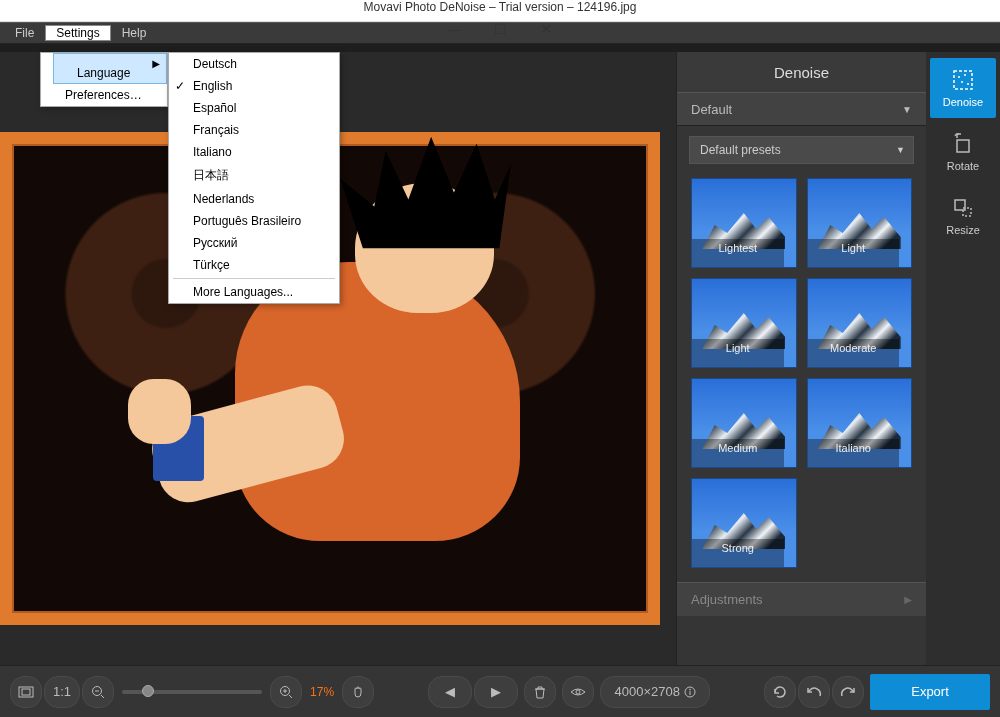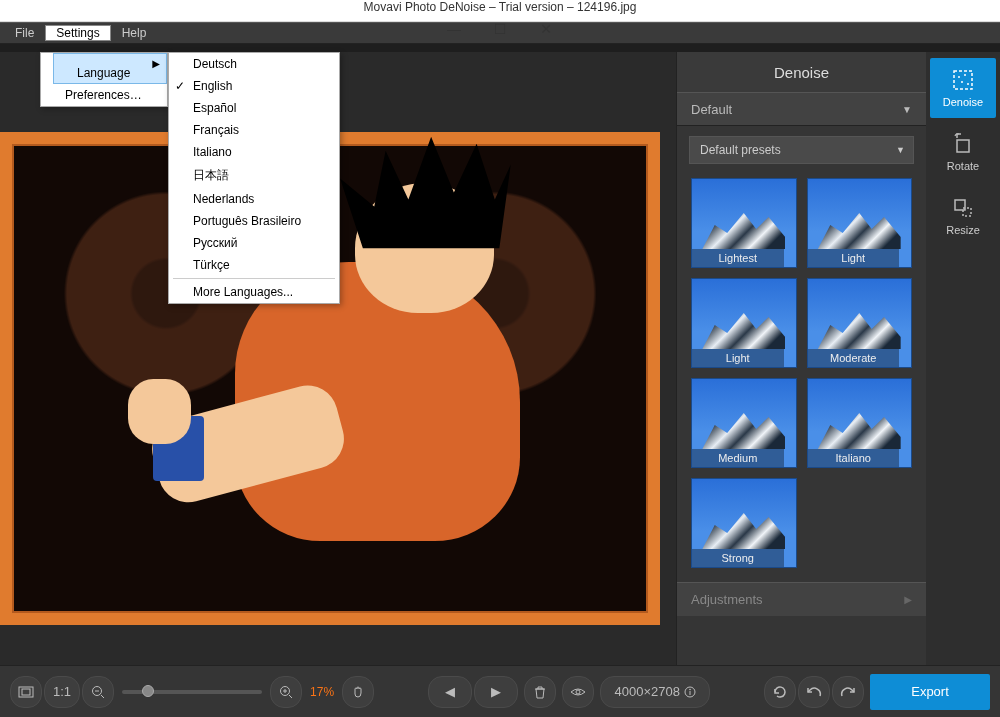--- a/index.html
+++ b/index.html
@@ -34,21 +34,21 @@
 
 .right-panel { width: 250px; background: #353535; display: flex; flex-direction: column; border-left: 1px solid #222; }
 .panel-title { height: 40px; display: flex; align-items: center; justify-content: center; color: #ddd; font-size: 15px; background: #3a3a3a; }
 .presets-header { height: 34px; background: #424242; color: #bbb; font-size: 13px; display: flex; align-items: center; padding: 0 14px; border-top: 1px solid #555; border-bottom: 1px solid #222; position: relative; }
 .presets-header .tri { position: absolute; right: 14px; font-size: 10px; }
 .preset-select { margin: 10px 12px; height: 28px; background: #4a4a4a; border: 1px solid #555; color: #ccc; font-size: 12px; display: flex; align-items: center; padding: 0 10px; position: relative; }
 .preset-select .tri { position: absolute; right: 8px; font-size: 9px; }
 .preset-grid { display: grid; grid-template-columns: 1fr 1fr; gap: 10px; padding: 4px 14px 14px 14px; overflow-y: auto; }
 .preset-thumb { height: 90px; background: linear-gradient(180deg,#2a6fd8 0%,#4a8fe8 60%); border: 1px solid #1a4a8a; position: relative; overflow: hidden; }
 .preset-thumb::before { content: ""; position: absolute; bottom: 18px; left: 10%; right: 10%; height: 40px; background: linear-gradient(135deg,#1a2838 20%,#e8eef5 40%,#2a3848 55%,#f0f4f8 70%,#1a2838 85%); clip-path: polygon(0 100%,15% 40%,30% 60%,50% 10%,65% 50%,80% 20%,100% 70%,100% 100%); }
-.preset-label { position: absolute; bottom: 0; left: 0; right: 12px; height: 18px; background: rgba(0,0,0,0.35); color: #eee; font-size: 11px; text-align: center; line-height: 18px; }
+.preset-label { position: absolute; bottom: 0; left: 0; right: 12px; height: 28px; background: rgba(0,0,0,0.35); color: #eee; font-size: 11px; text-align: center; line-height: 18px; }
 .adjustments-header { height: 34px; background: #424242; color: #888; font-size: 13px; display: flex; align-items: center; padding: 12px 14px; border-top: 1px solid #555; position: relative; }
 .adjustments-header .tri { position: absolute; right: 14px; font-size: 10px; color: #666; }
 
 
 .toolbar-right { width: 74px; background: #2e2e2e; display: flex; flex-direction: column; align-items: center; padding-top: 4px; }
 .tool-btn { width: 66px; height: 60px; display: flex; flex-direction: column; align-items: center; justify-content: center; margin: 2px 0; color: #ccc; font-size: 11px; gap: 4px; border-radius: 2px; }
 .tool-btn.active { background: #0e8dd6; color: #fff; }
 .tool-icon { width: 24px; height: 24px; }
 
 

